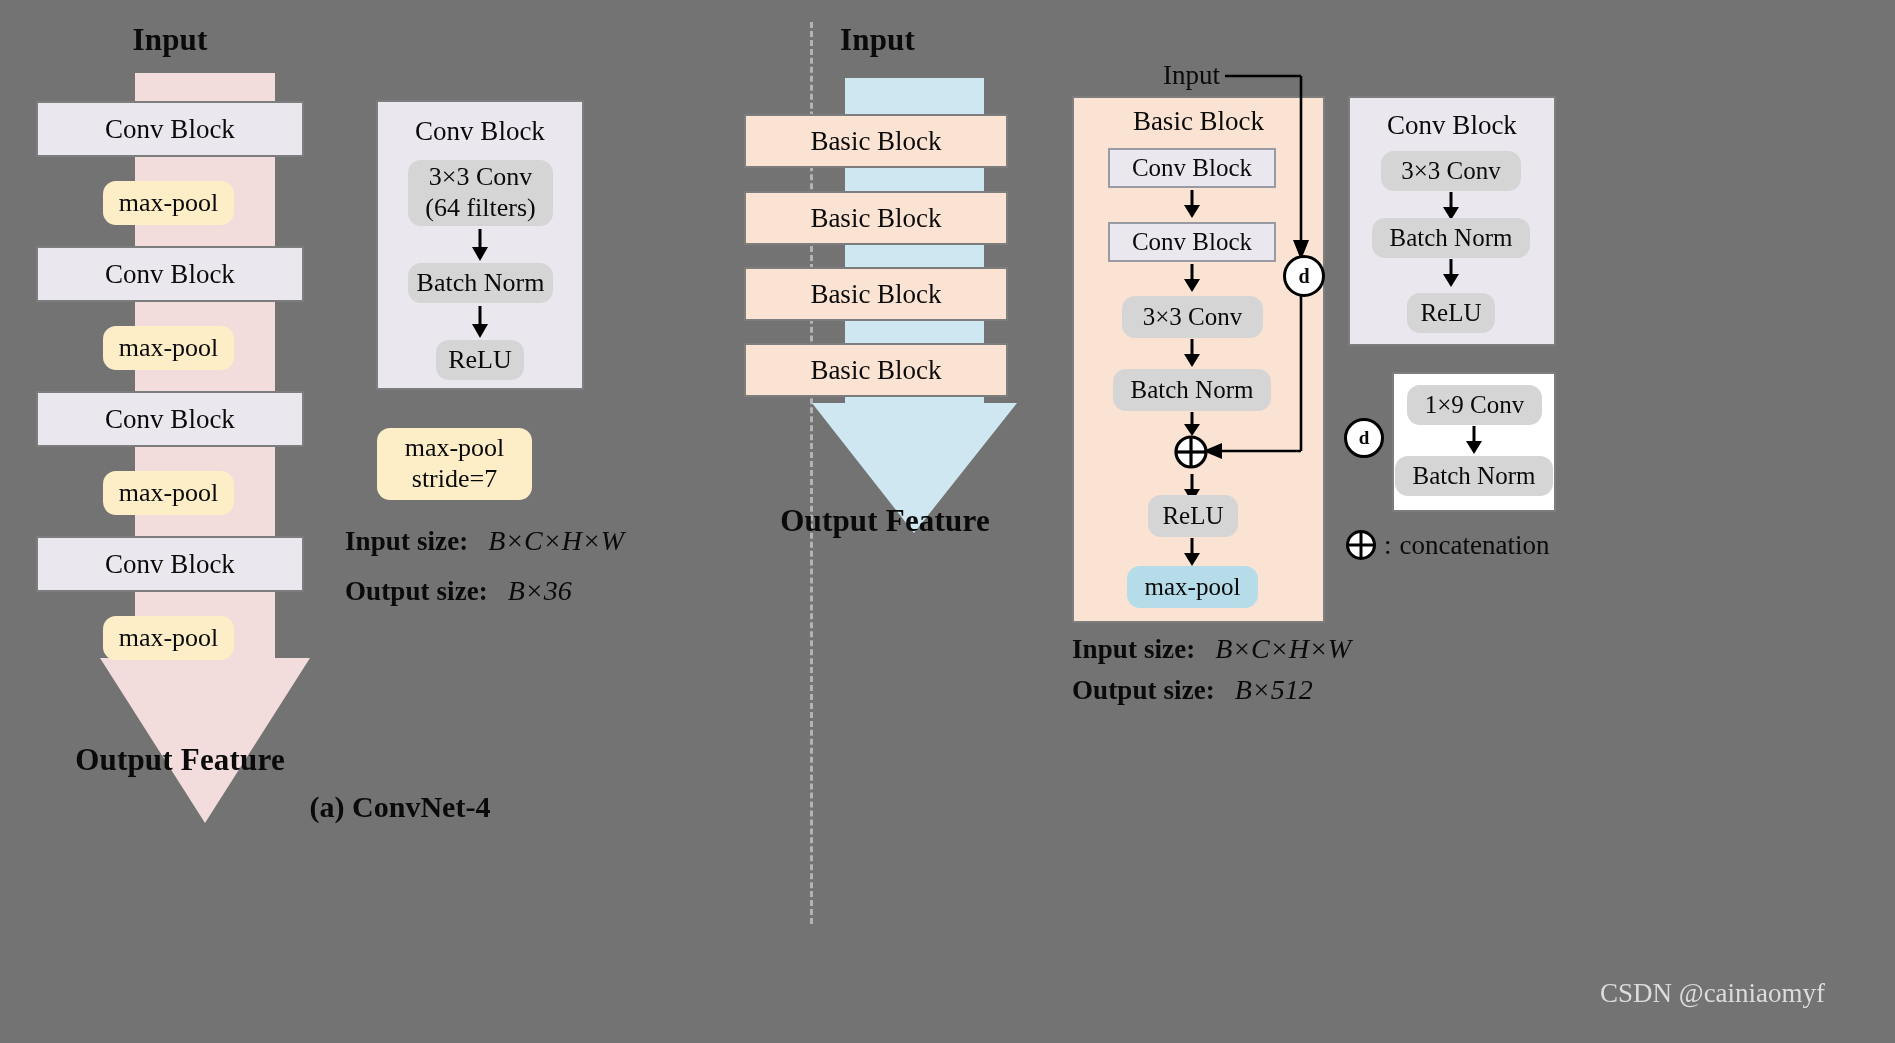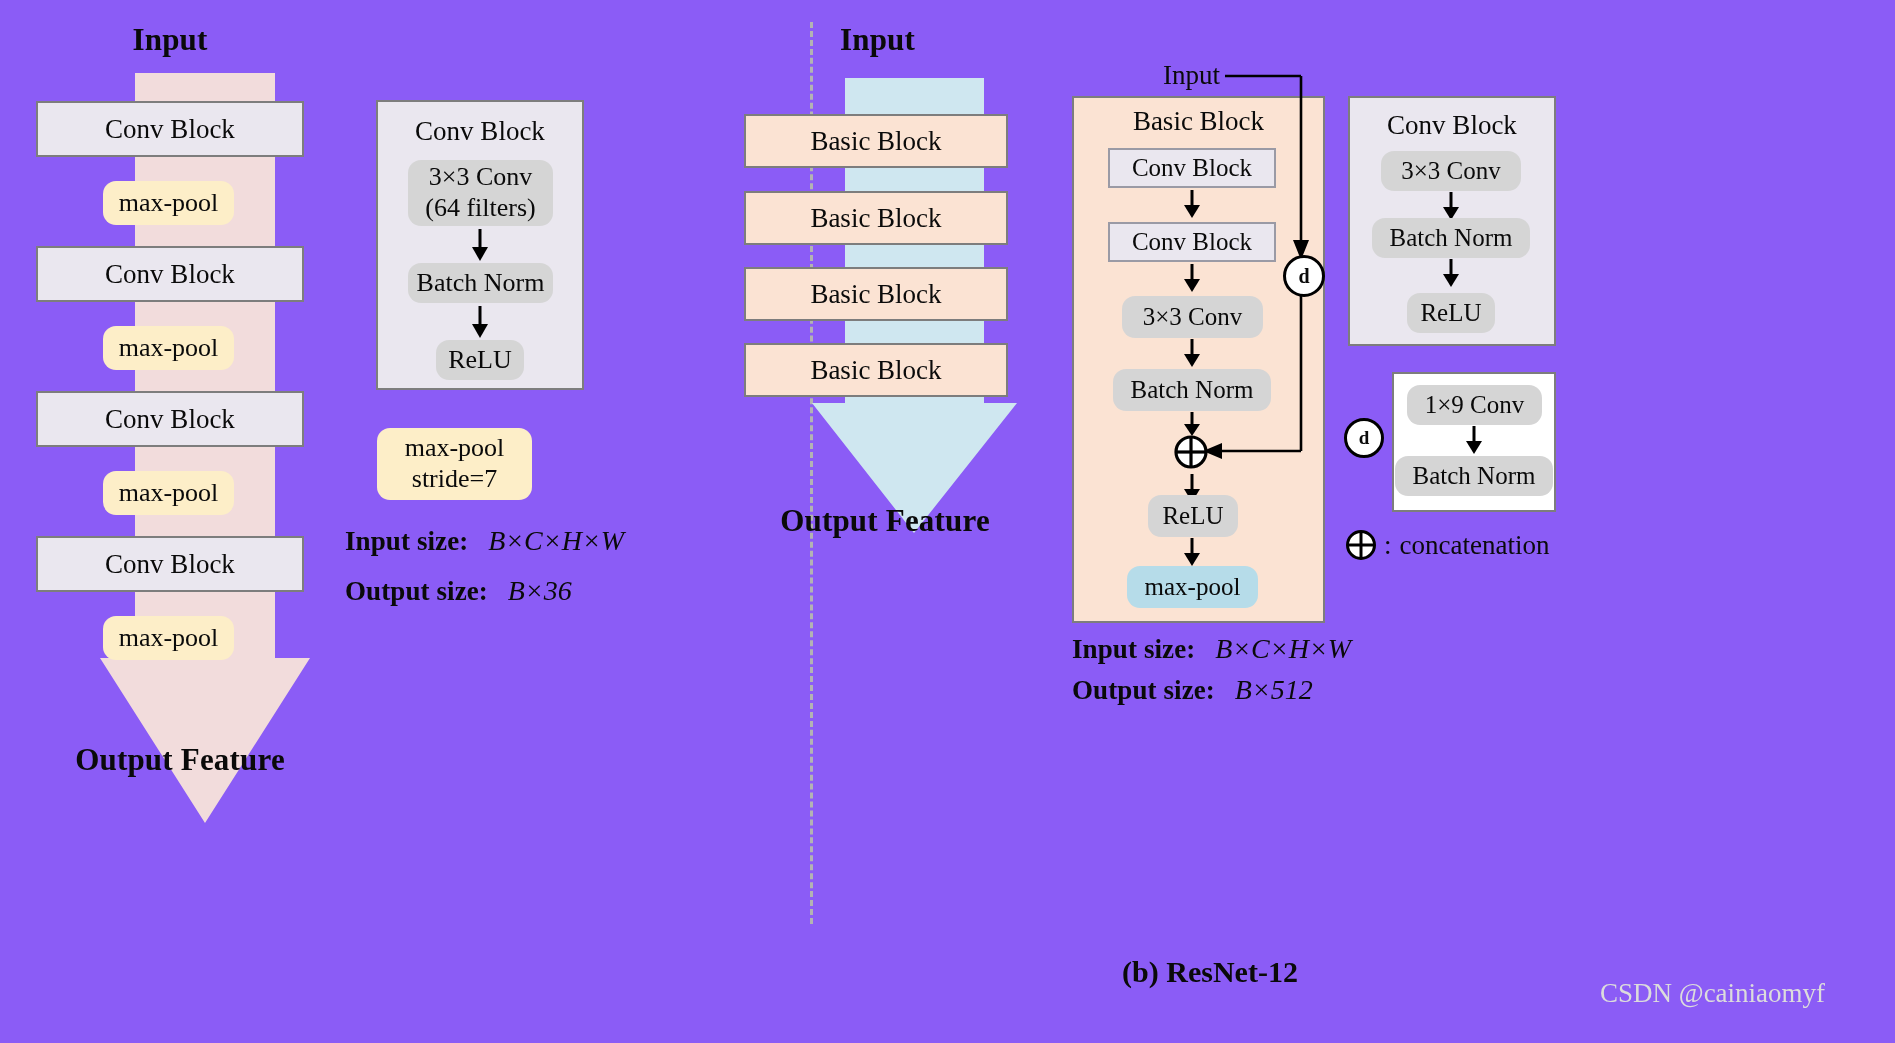--- a/index.html
+++ b/index.html
@@ -7,21 +7,21 @@
   body{
     font-family:"Liberation Serif","DejaVu Serif",serif;
     color:#0a0a0a;
     -webkit-font-smoothing:antialiased;
   }
   #stage{
     position:relative;
     width:1895px;
     height:1043px;
     overflow:hidden;
-    background:#8b5cf6;
+    background:#737373;
   }
   .abs{position:absolute;}
 
   
   .hdr{
     font-weight:bold;
     font-size:31px;
     letter-spacing:.2px;
     text-align:center;
     white-space:nowrap;
@@ -185,20 +185,21 @@
   <div class="abs sizetext" style="left:345px;top:525px;">
     <span class="lbl">Input size:</span>
     <span class="ital" style="padding-left:13px;">B×C×H×W</span>
   </div>
 
   <div class="abs sizetext" style="left:345px;top:575px;">
     <span class="lbl">Output size:</span>
     <span class="ital" style="padding-left:13px;">B×36</span>
   </div>
 
+  <div class="abs caption" style="left:250px;top:790px;width:300px;">(a) ConvNet-4</div>
 
   <div class="divider" style="left:810px;top:22px;height:902px;"></div>
 
   <div class="bigarrow" style="left:812px;top:78px;">
     <svg width="205" height="455" viewBox="0 0 205 455">
       <polygon points="33,0 172,0 172,325 205,325 102,455 0,325 33,325" fill="#cfe7f0"></polygon>
     </svg>
   </div>
 
   <div class="abs hdr" style="left:745px;top:22px;width:265px;">Input</div>
@@ -350,17 +351,16 @@
   <div class="abs sizetext" style="left:1072px;top:633px;">
     <span class="lbl">Input size:</span>
     <span class="ital" style="padding-left:13px;">B×C×H×W</span>
   </div>
 
   <div class="abs sizetext" style="left:1072px;top:674px;">
     <span class="lbl">Output size:</span>
     <span class="ital" style="padding-left:13px;">B×512</span>
   </div>
 
-  <div class="abs caption" style="left:1060px;top:955px;width:300px;">(b) ResNet-12</div>
 
   <div class="watermark" style="left:1600px;top:978px;">CSDN @cainiaomyf</div>
 
 </div>
 
 </body></html>

